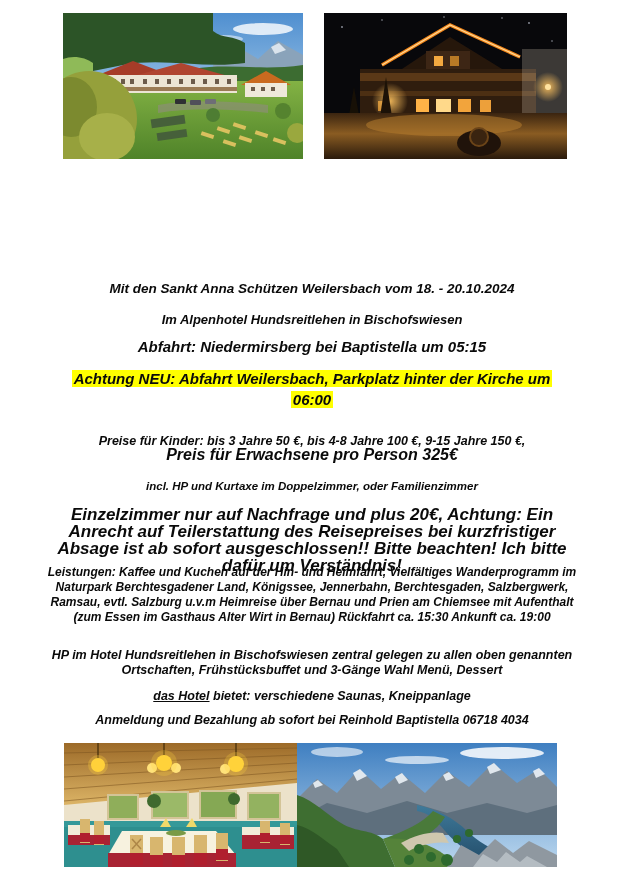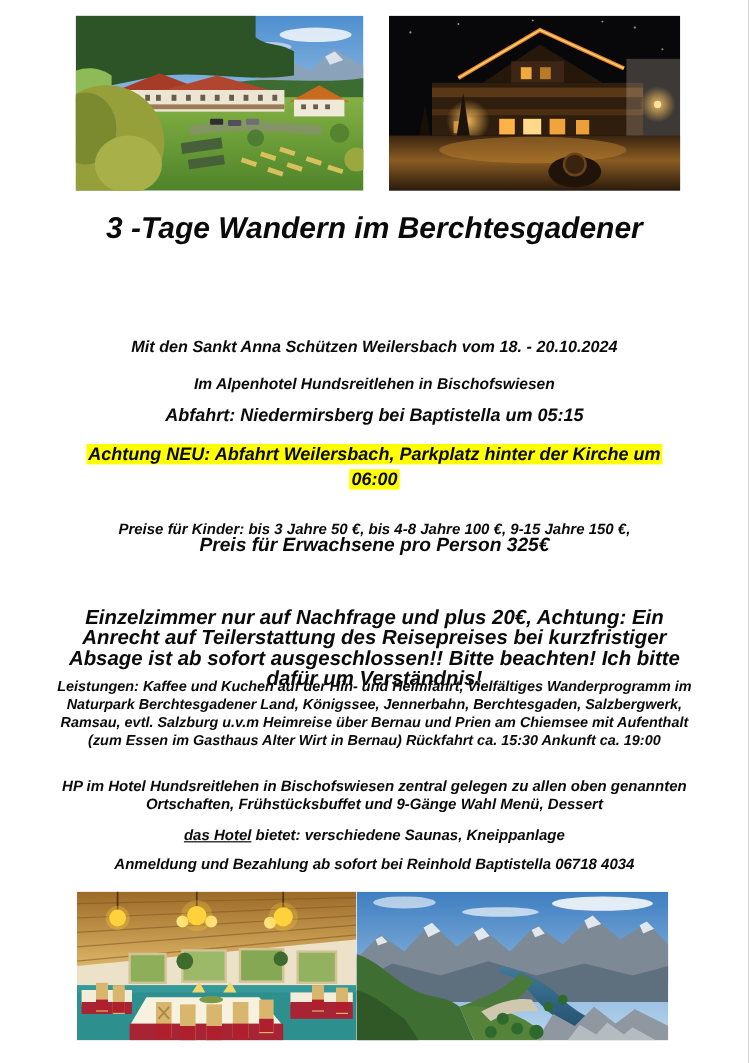--- a/index.html
+++ b/index.html
@@ -159,36 +159,36 @@
       <path d="M62,64 l6,40 -12,0 z" fill="#1c1207"></path>
       <path d="M30,74 l6,34 -12,0 z" fill="#171006"></path>
       <rect y="100" width="243" height="46" fill="url(#gGround)"></rect>
       <ellipse cx="120" cy="112" rx="78" ry="11" fill="#b57c2e" opacity=".55"></ellipse>
       <ellipse cx="155" cy="130" rx="22" ry="13" fill="#20130a"></ellipse>
       <circle cx="155" cy="124" r="9" fill="#3a2410"></circle>
       <circle cx="155" cy="124" r="9" fill="none" stroke="#6b4418" stroke-width="2"></circle>
     </svg>
   </div>
 
-  <h1 class="title t1">3 -Tage Wandern im Berchtesgadener</h1>
 
   <p class="subtitle">Mit den Sankt Anna Schützen Weilersbach vom 18. - 20.10.2024</p>
   <p class="hotel">Im Alpenhotel Hundsreitlehen in Bischofswiesen</p>
   <p class="departure">Abfahrt: Niedermirsberg bei Baptistella um 05:15</p>
 
   <p class="hl">
     <span class="mark">Achtung NEU: Abfahrt Weilersbach, Parkplatz hinter der Kirche um</span><br>
     <span class="mark">06:00</span>
   </p>
 
   <p class="kids">Preise für Kinder: bis 3 Jahre 50 €, bis 4-8 Jahre 100 €, 9-15 Jahre 150 €,</p>
   <p class="adult">Preis für Erwachsene pro Person 325€</p>
+  <p class="incl">incl. HP und Kurtaxe im Doppelzimmer, oder Familienzimmer</p>
   <p class="single">Einzelzimmer nur auf Nachfrage und plus 20€, Achtung: Ein Anrecht auf Teilerstattung des Reisepreises bei kurzfristiger Absage ist ab sofort ausgeschlossen!! Bitte beachten! Ich bitte dafür um Verständnis!</p>
   <p class="services">Leistungen: Kaffee und Kuchen auf der Hin- und Heimfahrt, Vielfältiges Wanderprogramm im Naturpark Berchtesgadener Land, Königssee, Jennerbahn, Berchtesgaden, Salzbergwerk, Ramsau, evtl. Salzburg u.v.m Heimreise über Bernau und Prien am Chiemsee mit Aufenthalt (zum Essen im Gasthaus Alter Wirt in Bernau) Rückfahrt ca. 15:30 Ankunft ca. 19:00</p>
-  <p class="hp">HP im Hotel Hundsreitlehen in Bischofswiesen zentral gelegen zu allen oben genannten Ortschaften, Frühstücksbuffet und 9-Gänge Wahl Menü, Dessert</p>
+  <p class="hp">HP im Hotel Hundsreitlehen in Bischofswiesen zentral gelegen zu allen oben genannten Ortschaften, Frühstücksbuffet und 3-Gänge Wahl Menü, Dessert</p>
 
   <p class="offers"><span class="u">das Hotel</span><span> bietet: verschiedene Saunas, Kneippanlage</span></p>
 
   <p class="reg">Anmeldung und Bezahlung ab sofort bei Reinhold Baptistella 06718 4034</p>
 
   <div class="photo p-bl">
     <svg viewBox="0 0 233 124">
       <defs>
         <linearGradient id="gCeil" x1="0" y1="0" x2="0" y2="1">
           <stop offset="0" stop-color="#9c6a28"></stop>

